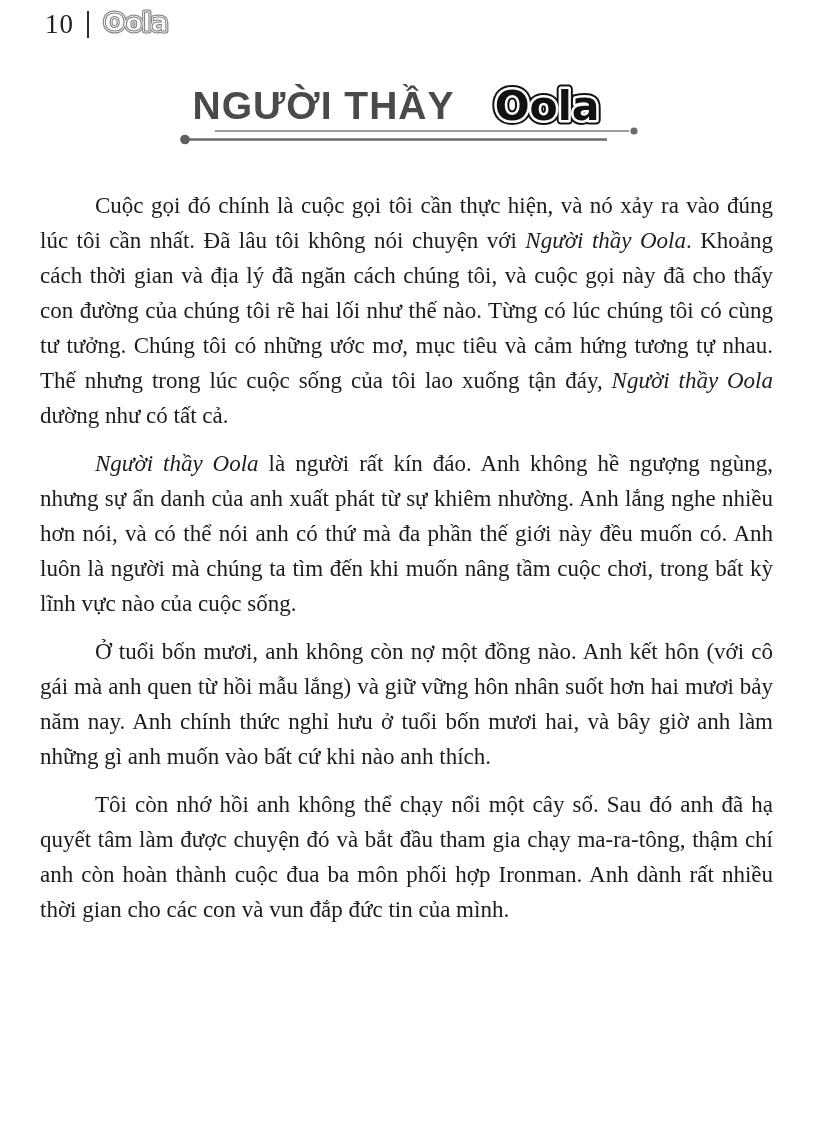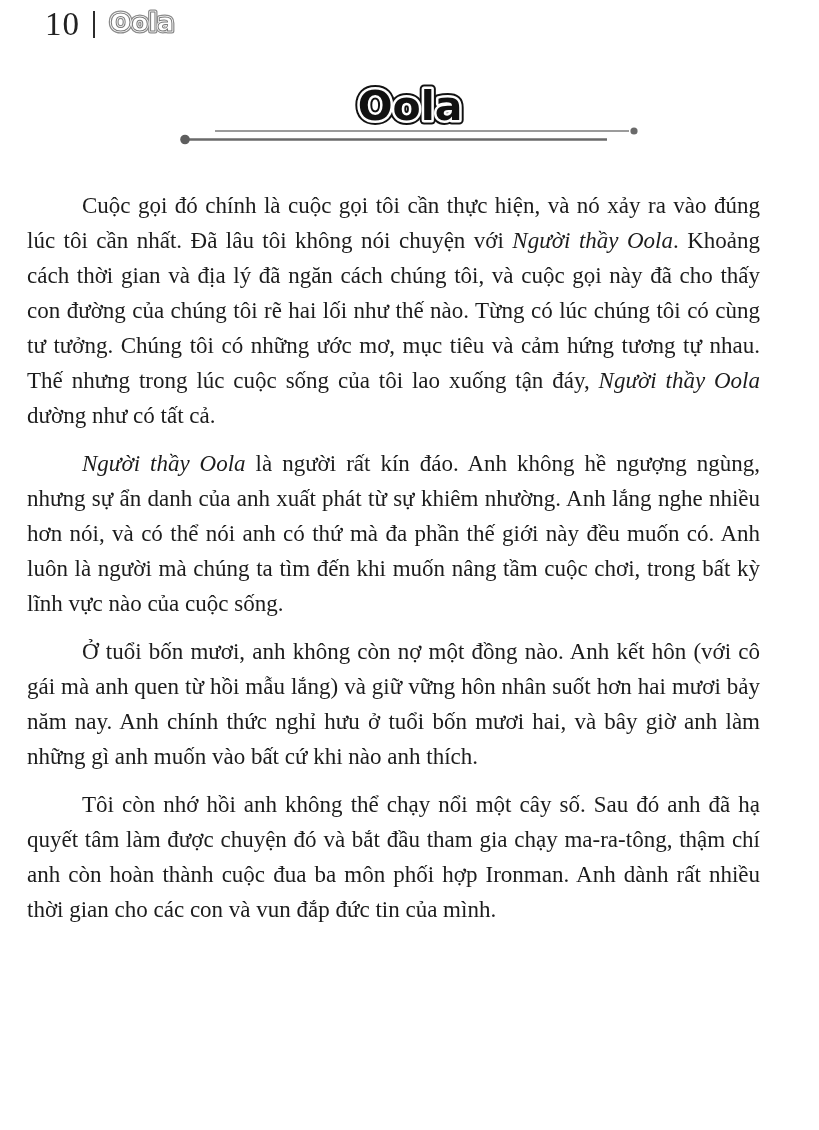--- a/index.html
+++ b/index.html
@@ -17,21 +17,21 @@
   .running-header {
     position: absolute;
     top: 6px;
     left: 45px;
     display: flex;
     align-items: center;
     height: 36px;
   }
   .page-number {
     font-family: "Liberation Serif", serif;
-    font-size: 33px;
+    font-size: 27px;
     color: #222222;
     letter-spacing: 1px;
   }
   .header-bar {
     width: 2px;
     height: 27px;
     background: #2b2b2b;
     margin: 0 11px 0 13px;
   }
   
@@ -58,21 +58,21 @@
     top: 124px;
     left: 0;
     width: 100%;
     display: flex;
     justify-content: center;
   }
   
   .body-text {
     position: absolute;
     top: 188px;
-    left: 27px;
+    left: 40px;
     width: 733px;
     font-family: "Liberation Serif", serif;
     font-size: 23px;
     line-height: 35px;
     color: #1c1c1c;
     text-align: justify;
   }
   .body-text p {
     text-indent: 55px;
     margin-bottom: 13px;
@@ -95,20 +95,21 @@
         <g font-family="'DejaVu Sans', sans-serif" font-weight="bold" font-size="25" text-anchor="start" stroke-linejoin="round">
           <text x="4" y="28" stroke="#8a8a8a" stroke-width="5" fill="#ffffff">Oola</text>
           <text x="4" y="28" stroke="#ffffff" stroke-width="2.5" fill="#ffffff">Oola</text>
           <text x="4" y="28" stroke="#7a7a7a" stroke-width="1" fill="#ffffff">Oola</text>
         </g>
       </svg>
     </span>
   </div>
 
   <div class="title-block">
+    <span class="title-text">NGƯỜI THẦY</span>
     <span>
       <svg width="158" height="56" viewBox="0 0 158 56" aria-hidden="true">
         <g font-family="'DejaVu Sans', sans-serif" font-weight="bold" font-size="41" text-anchor="middle" stroke-linejoin="round">
           <text x="79" y="44" stroke="#111111" stroke-width="9" fill="#111111">Oola</text>
           <text x="79" y="44" stroke="#ffffff" stroke-width="5" fill="#111111">Oola</text>
           <text x="79" y="44" fill="#111111">Oola</text>
         </g>
       </svg>
     </span>
   </div>

